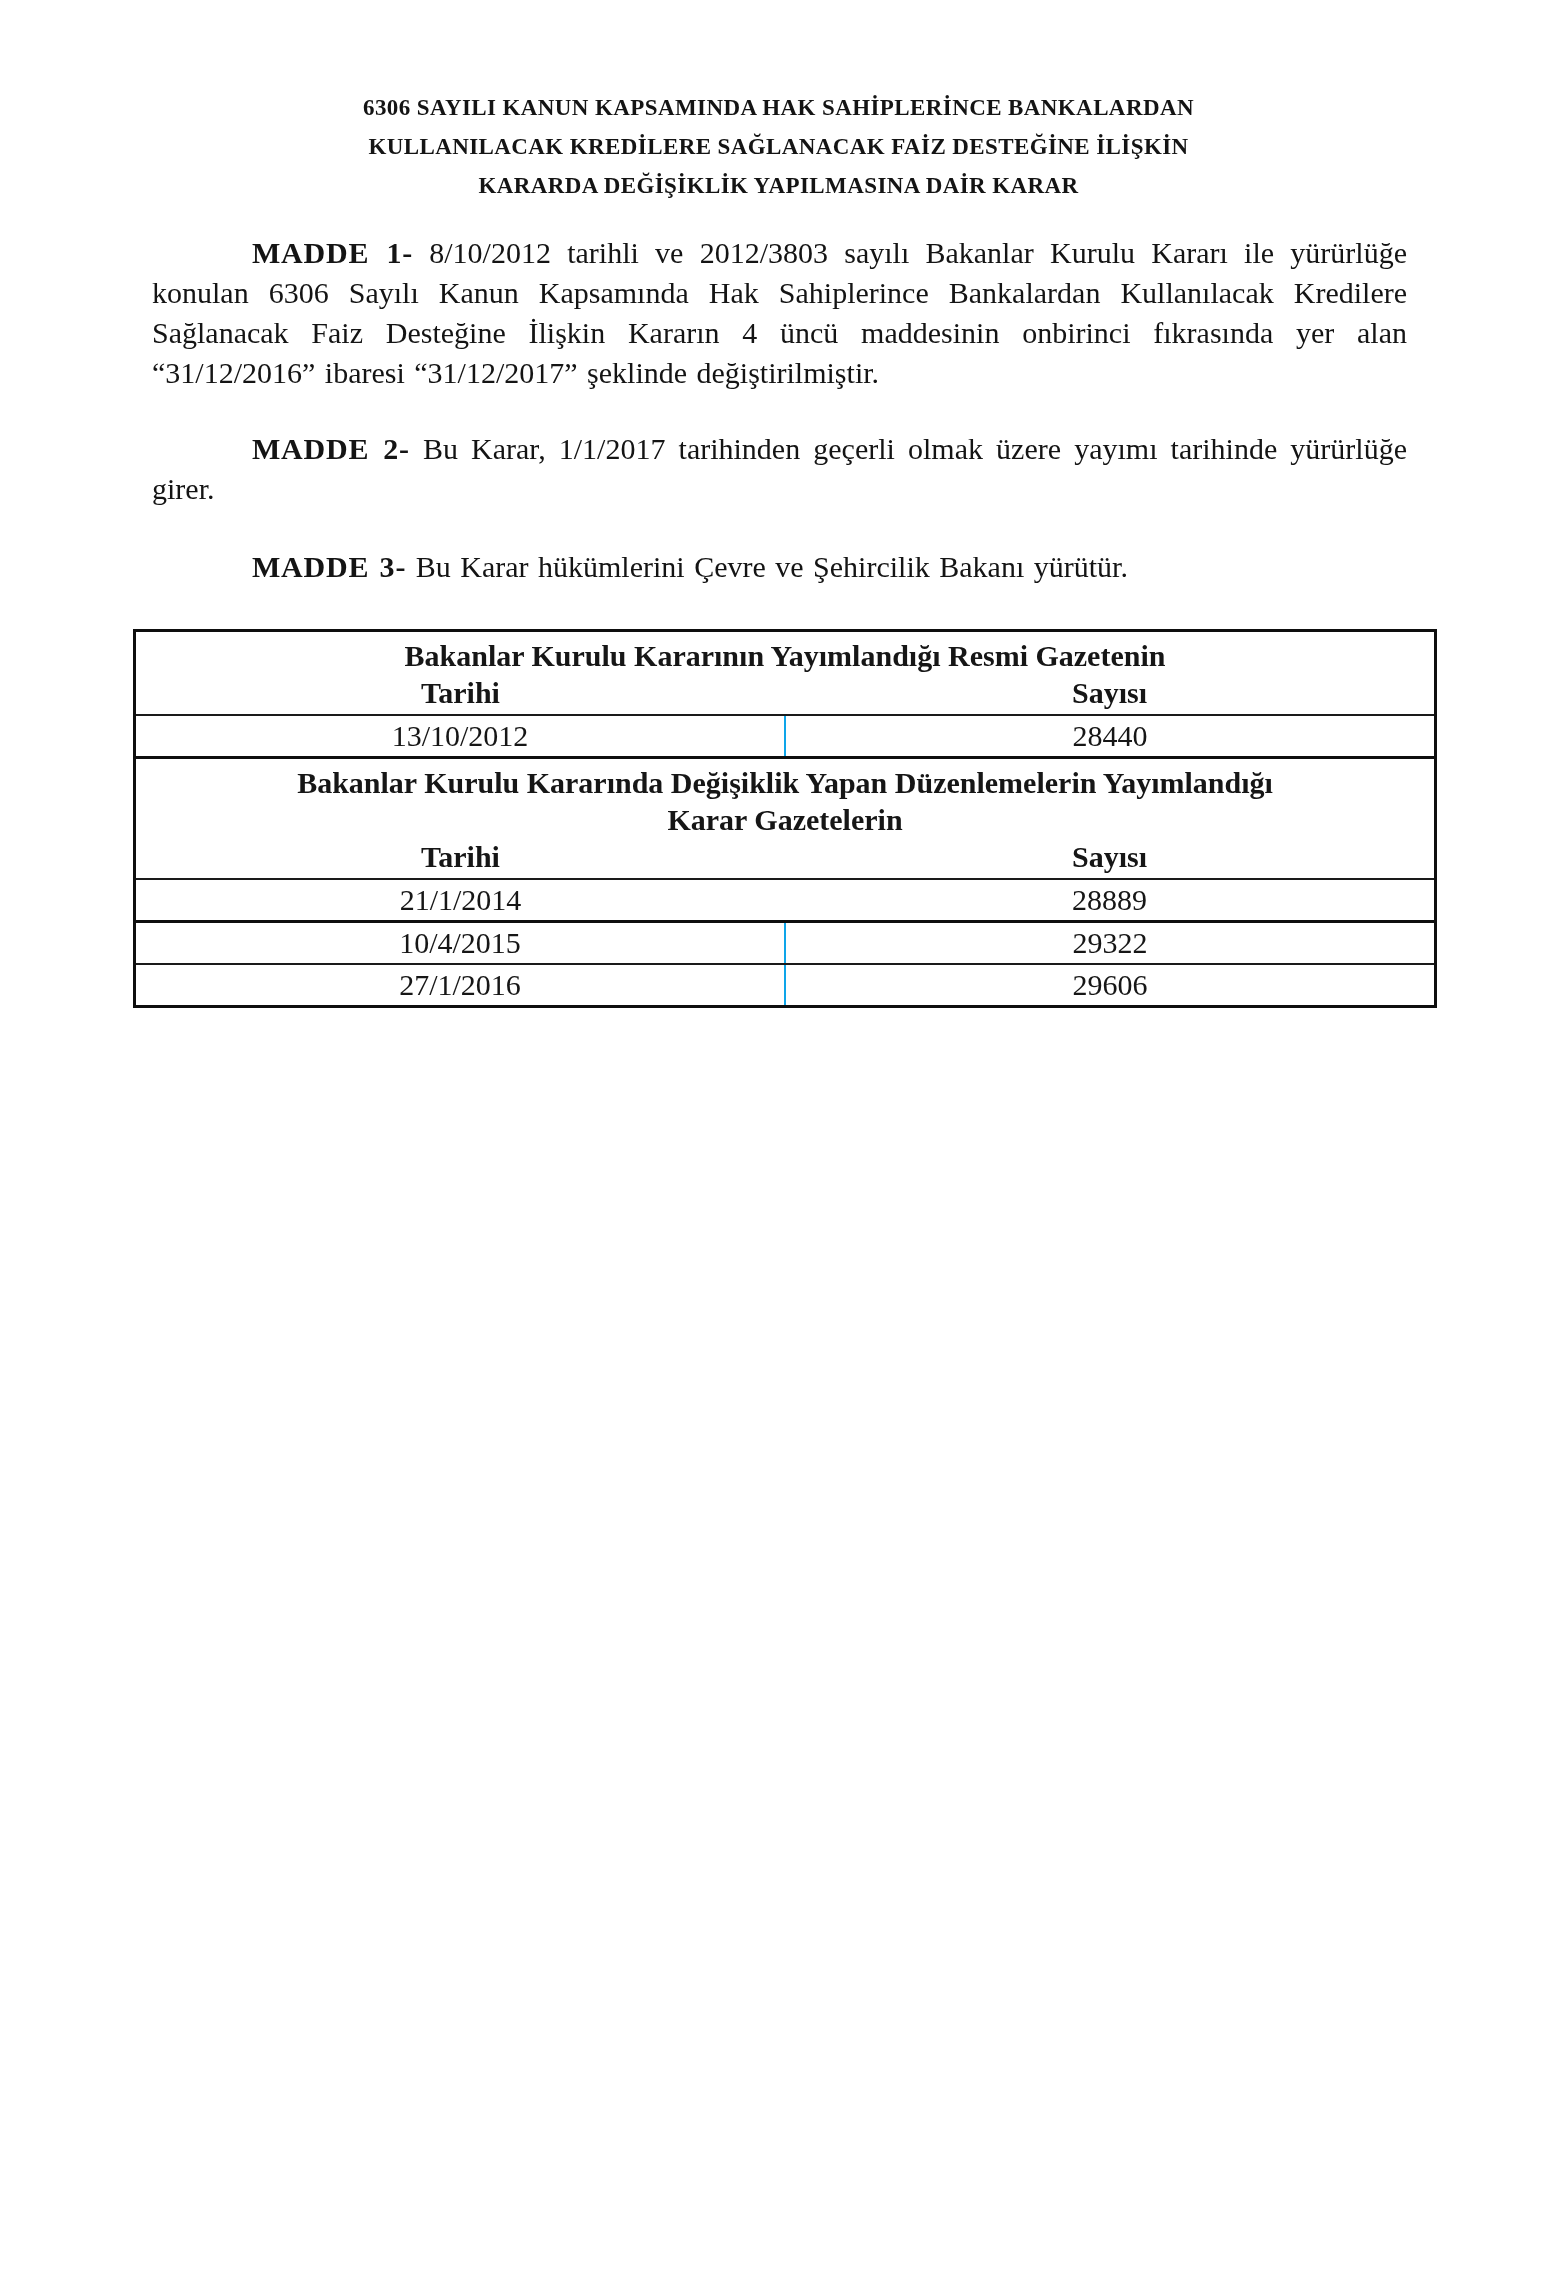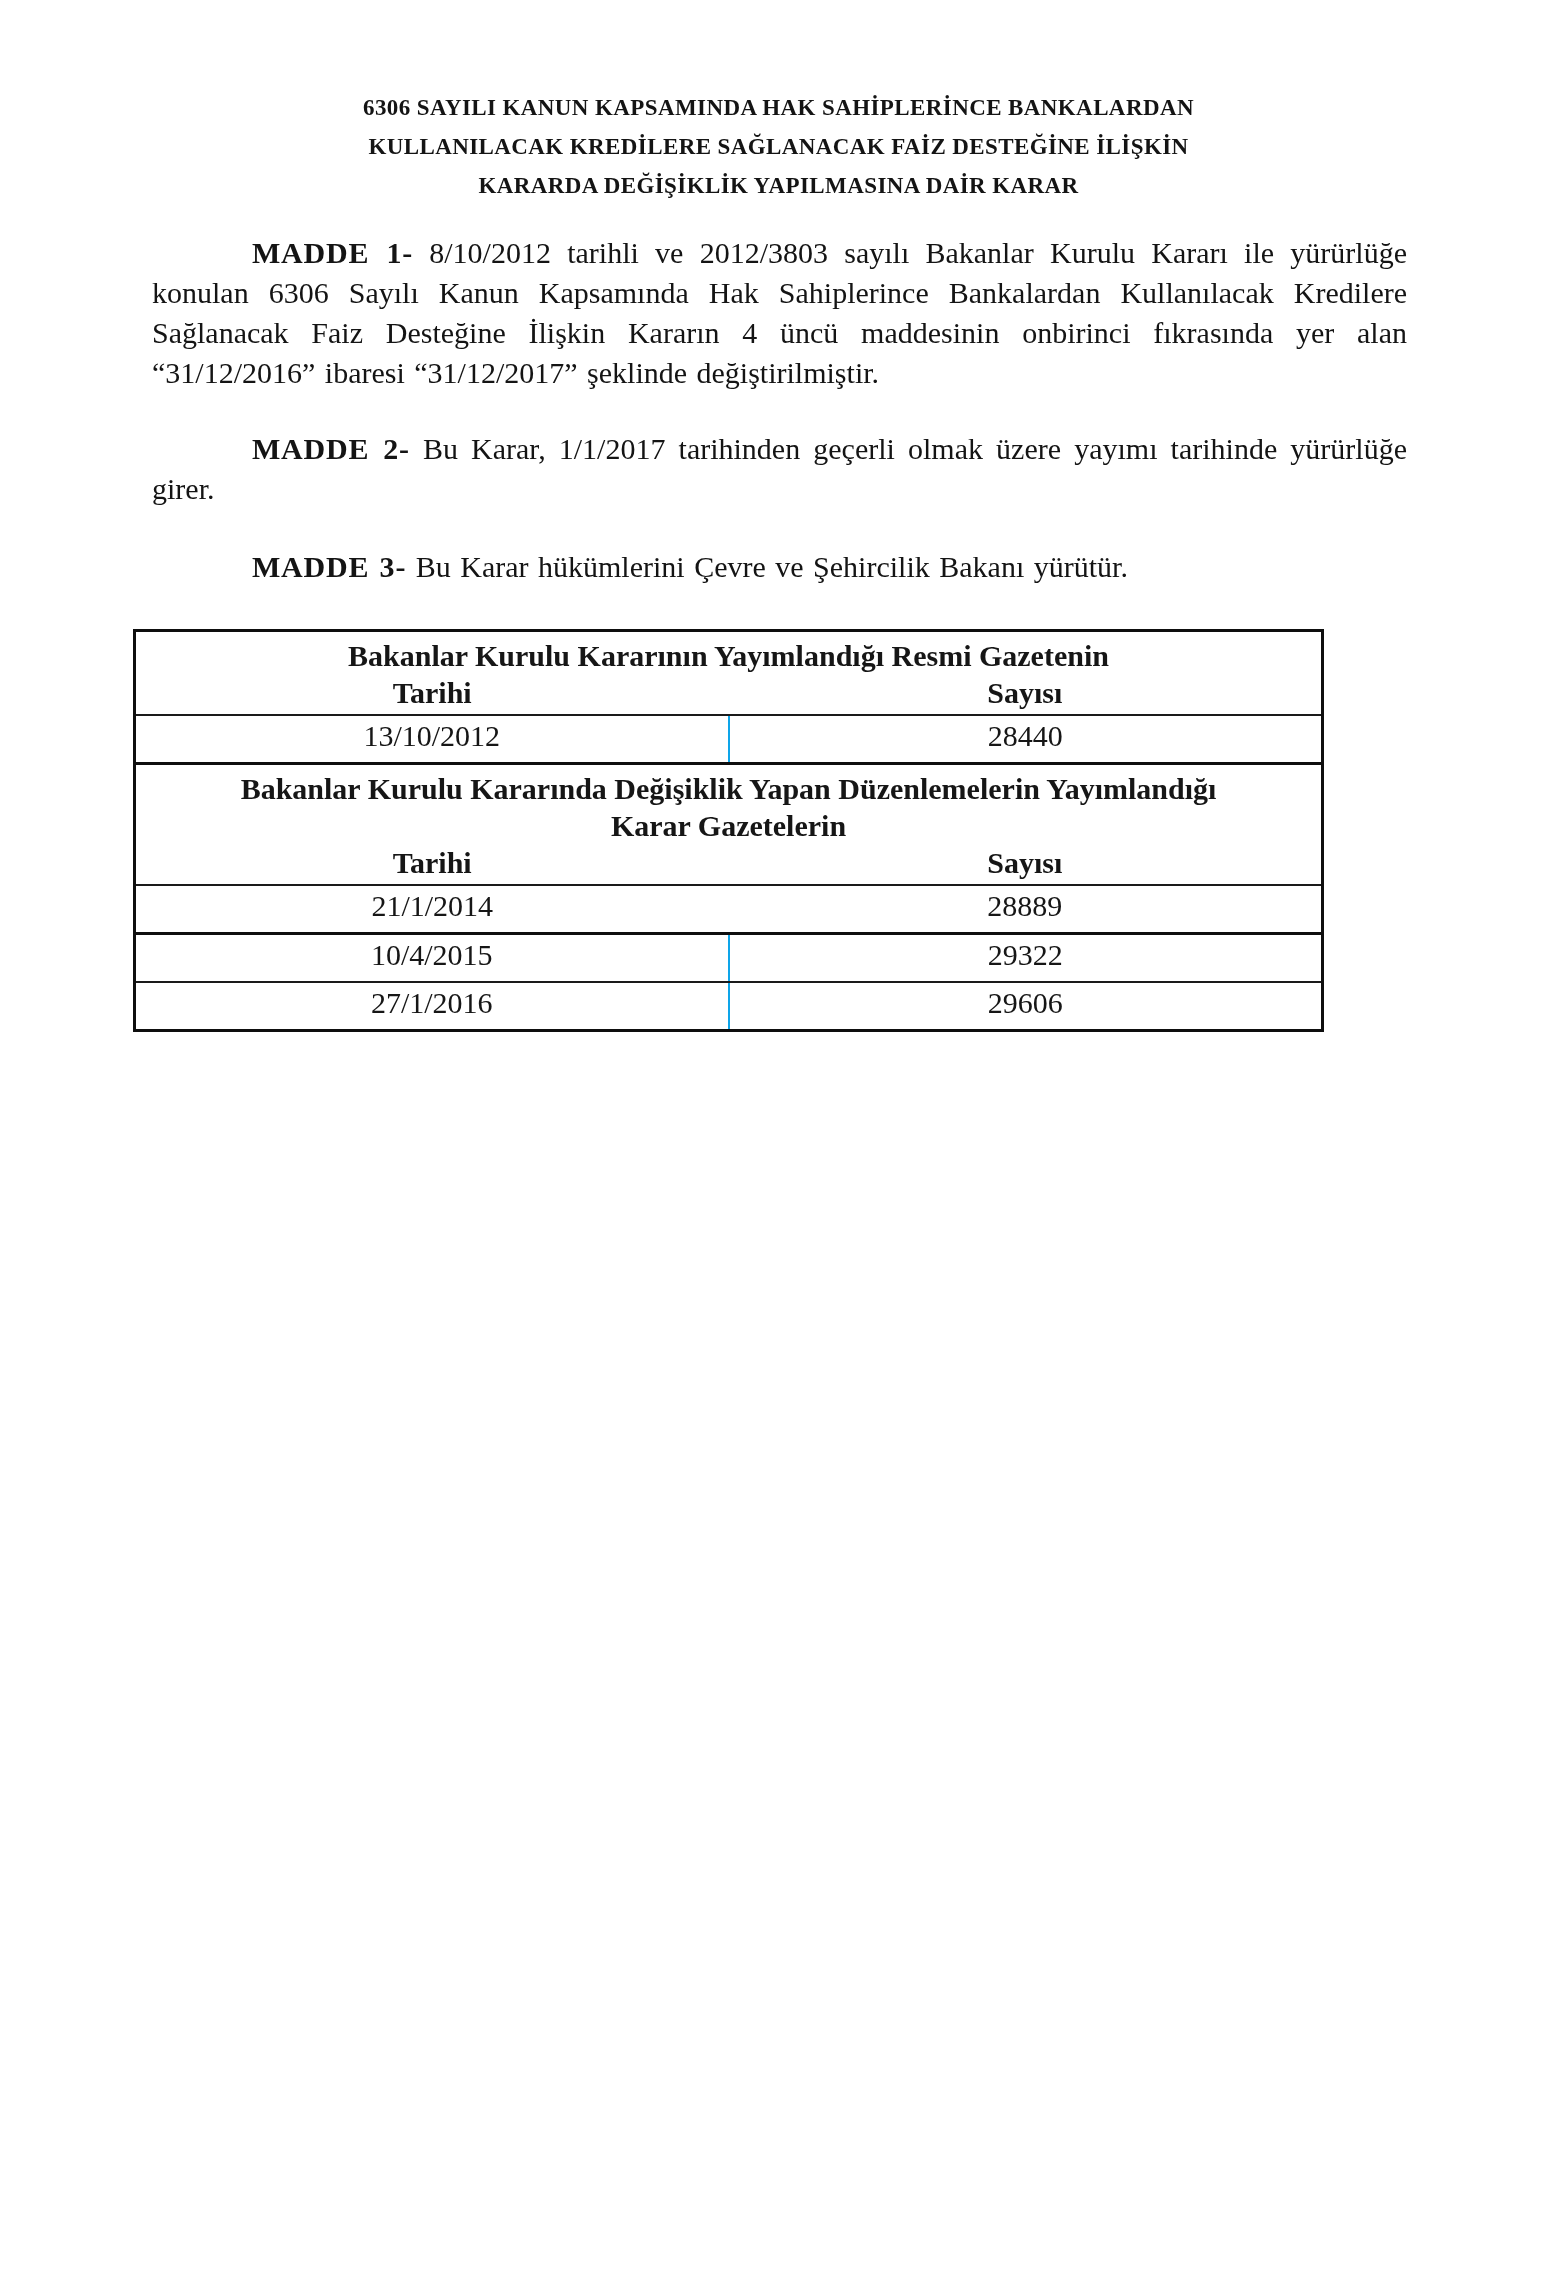--- a/index.html
+++ b/index.html
@@ -38,21 +38,21 @@
   .article .art-label {
     font-weight: bold;
     letter-spacing: 0.8px;
   }
   .article.a1 { margin-top: 28px; }
   .article.a2 { margin-top: 36px; }
   .article.a3 { margin-top: 38px; }
 
   table.gazette {
     margin: 42px 0 0 133px;
-    width: 1191px;
+    width: 1304px;
     border-collapse: collapse;
     border: 3px solid #0e0e0e;
     font-size: 30px;
     color: #161616;
   }
   table.gazette td {
     text-align: center;
     vertical-align: middle;
     padding: 1px 10px;
   }
@@ -63,21 +63,21 @@
   }
   tr.col-heads td {
     font-weight: bold;
     border-bottom: 2px solid #1a1a1a;
     padding-bottom: 4px;
     line-height: 34px;
   }
   tr.data td {
     line-height: 36px;
     padding-top: 2px;
-    padding-bottom: 8px;
+    padding-bottom: 2px;
     margin-left: 39px;
   }
   tr.data.thin td   { border-bottom: 2px solid #1a1a1a; }
   tr.data.thick td  { border-bottom: 3px solid #0e0e0e; }
   tr.divider td.number-cell { border-left: 2px solid #0ea5e9; }
   td.date-cell, td.number-cell { width: 50%; }
 </style>
 </head>
 <body>
 

